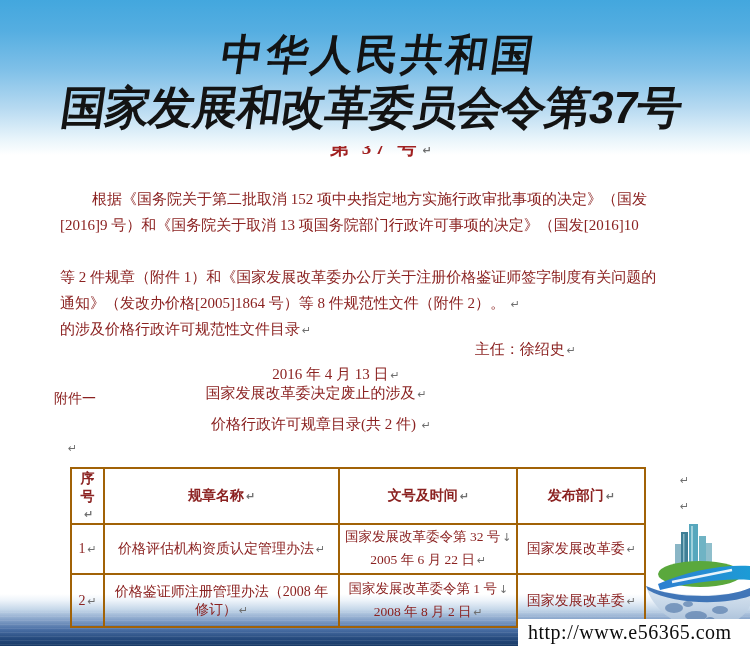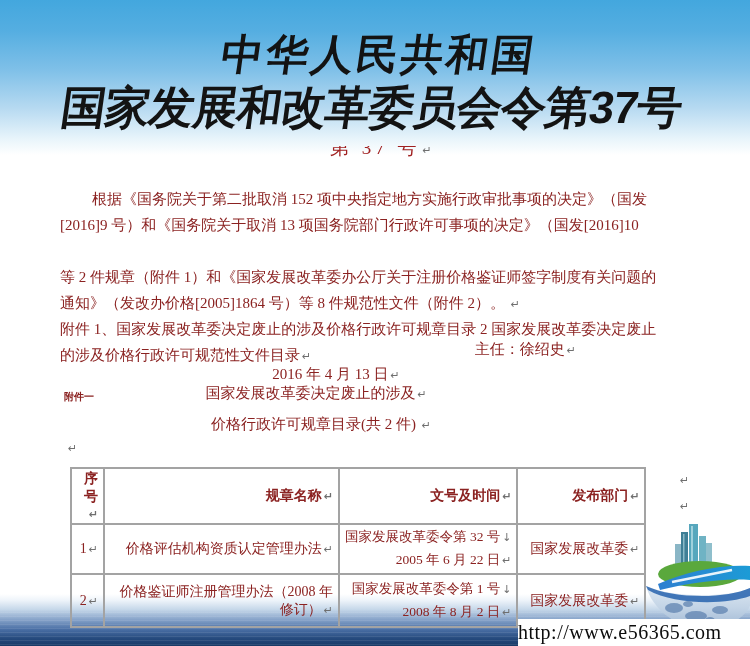--- a/index.html
+++ b/index.html
@@ -13,55 +13,55 @@
   .sea .waves{position:absolute;left:0;top:18px;width:750px;height:34px;opacity:.25;
        background:repeating-linear-gradient(180deg,rgba(255,255,255,.35) 0 1px,rgba(0,0,0,0) 1px 4px);}
   
   .title{position:absolute;left:0;top:30px;width:750px;text-align:center;color:#131313;
          font-family:"Liberation Sans",sans-serif;font-weight:bold;transform:skewX(-8deg);}
   .t1{font-size:42px;line-height:50px;letter-spacing:3px;}
   .t2{font-size:45px;line-height:55px;letter-spacing:-1px;}
   
   .doc{color:#8b2221;}
   .crop-head{position:absolute;left:330px;top:146px;height:11px;width:120px;overflow:hidden;}
-  .crop-head .in{display:block;margin-top:-11px;font-size:19px;font-weight:normal;color:#a02020;letter-spacing:4px;}
+  .crop-head .in{display:block;margin-top:-11px;font-size:19px;font-weight:bold;color:#a02020;letter-spacing:4px;}
   .body-lines{position:absolute;left:60px;top:163px;width:660px;font-size:15px;line-height:25px;}
   .bline{white-space:nowrap;}
   .indent{padding-left:32px;margin-top:24px;}
   .mark{color:#6f6f6f;font-size:11px;font-family:"DejaVu Sans",sans-serif;padding-left:2px;}
   .cline{position:absolute;width:520px;left:56px;text-align:center;font-size:15px;white-space:nowrap;}
   .sig{top:340px;text-align:right;}
   .date{top:365px;width:560px;text-align:center;}
   .annex1{top:384px;}
   .annex2{top:415px;width:530px;}
-  .annex-label{position:absolute;left:64px;top:390px;font-size:10px;font-weight:bold;}
+  .annex-label{position:absolute;left:54px;top:390px;font-size:14px;font-weight:normal;}
   .pre-table-mark{position:absolute;left:66px;top:442px;}
   
   .gov-table{position:absolute;left:70px;top:467px;border-collapse:collapse;table-layout:fixed;
              font-size:14px;color:#8b2221;}
-  .gov-table th,.gov-table td{border:2px solid #a3a3a3;padding:1px 5px;vertical-align:middle;text-align:right;
+  .gov-table th,.gov-table td{border:2px solid #a16207;padding:1px 5px;vertical-align:middle;text-align:center;
              font-weight:normal;overflow:hidden;}
   .gov-table th{font-weight:bold;}
   .c-no{width:33px;}
   .c-name{width:235px;}
   .c-doc{width:160px;}
   .c-dept{width:128px;}
   .hrow{height:24px;}
   .r1{height:45px;}
   .r2{height:53px;}
   .doccell{white-space:nowrap;font-size:13.5px;line-height:22px;}
   .deptcell{white-space:nowrap;}
   .out-mark{position:absolute;left:678px;}
   .om1{top:474px;}.om2{top:500px;}.om3{top:549px;}
   
   .globe{position:absolute;left:644px;top:486px;width:106px;height:145px;z-index:2;}
   
   .url-box{position:absolute;left:518px;top:619px;width:232px;height:27px;background:#ffffff;z-index:3;
            display:flex;align-items:center;}
-  .url-text{font-family:"Liberation Serif",serif;font-size:20px;color:#0d0d0d;padding-left:0;letter-spacing:.5px;}
+  .url-text{font-family:"Liberation Serif",serif;font-size:20px;color:#0d0d0d;padding-left:10px;letter-spacing:.5px;}
 </style>
 </head>
 <body>
 
 <div class="slide">
 
   <div class="sky"></div>
 
   <div class="sea">
     <div class="waves"></div>
@@ -78,21 +78,20 @@
       <span>第 37 号</span><span class="mark">↵</span>
     </span>
   </div>
 
   <div class="body-lines doc">
     <div class="bline indent"><span>根据《国务院关于第二批取消 152 项中央指定地方实施行政审批事项的决定》（国发</span><span class="mark"></span></div>
     <div class="bline"><span>[2016]9 号）和《国务院关于取消 13 项国务院部门行政许可事项的决定》（国发[2016]10</span><span class="mark"></span></div>
     <div class="bline"><span class="mark"></span></div>
     <div class="bline"><span>等 2 件规章（附件 1）和《国家发展改革委办公厅关于注册价格鉴证师签字制度有关问题的</span><span class="mark"></span></div>
     <div class="bline"><span>通知》（发改办价格[2005]1864 号）等 8 件规范性文件（附件 2）。 </span><span class="mark">↵</span></div>
-    <div class="bline"><span>附件 1、国家发展改革委决定废止的涉及价格行政许可规章目录 2 国家发展改革委决定废止</span><span class="mark"></span></div>
     <div class="bline"><span>的涉及价格行政许可规范性文件目录</span><span class="mark">↵</span></div>
   </div>
 
   <div class="cline sig doc">
     <span>主任：徐绍史</span><span class="mark">↵</span>
   </div>
 
   <div class="cline date doc">
     <span>2016 年 4 月 13 日</span><span class="mark">↵</span>
   </div>

